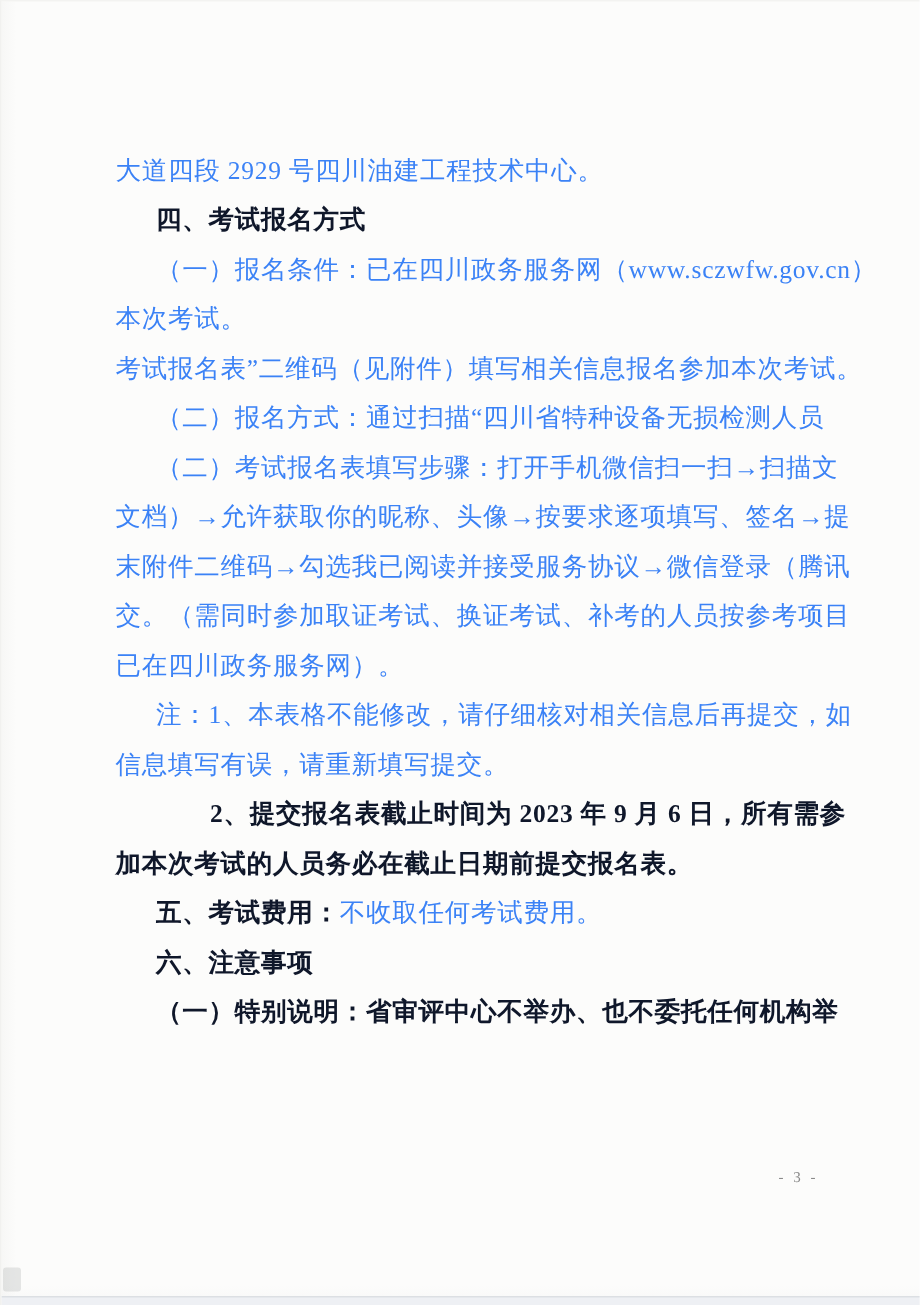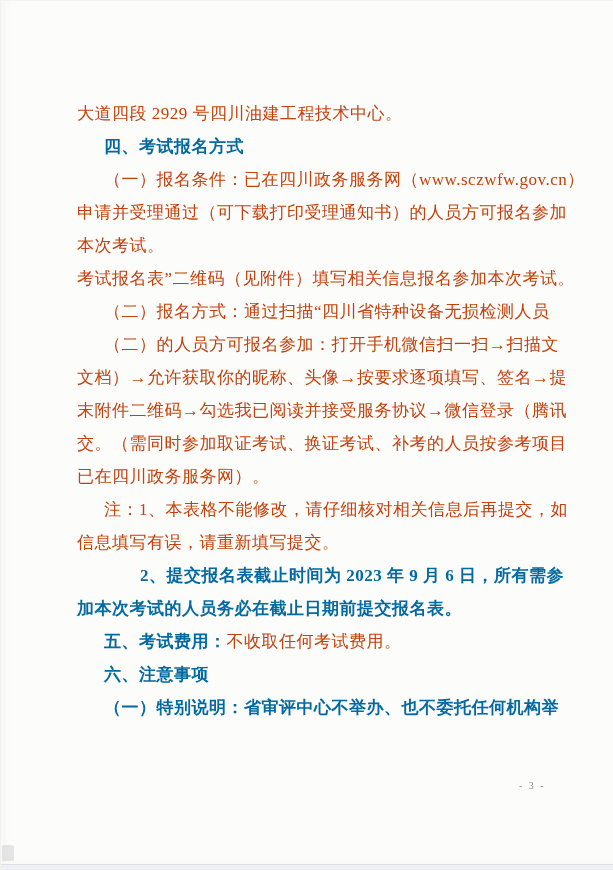--- a/index.html
+++ b/index.html
@@ -37,22 +37,22 @@
     font-size: 17px;
     line-height: 33px;
     height: 33px;
     white-space: nowrap;
     letter-spacing: 0.5px;
     color: #5f5f5f;
   }
   .indent-0 { text-indent: 0; }
   .indent-1 { text-indent: 27px; }
   .indent-2 { text-indent: 63px; }
-  .run-reg { color: #c2410c; font-weight: normal; }
-  .run-bold { color: #0369a1; font-weight: bold; }
+  .run-reg { color: #3b82f6; font-weight: normal; }
+  .run-bold { color: #0f172a; font-weight: bold; }
   .page-number {
     position: absolute;
     left: 518px;
     top: 779px;
     font-size: 10px;
     letter-spacing: 2px;
     color: #8a8a8a;
     font-family: "Liberation Serif", "DejaVu Serif", serif;
   }
   .bottom-strip {
@@ -75,25 +75,24 @@
   }
 </style>
 </head>
 <body>
 
 <div class="canvas">
   <div class="page-body" id="doc-body">
       <div class="line indent-0"><span class="run-reg">大道四段 2929 号四川油建工程技术中心。</span></div>
       <div class="line indent-1"><span class="run-bold">四、考试报名方式</span></div>
       <div class="line indent-1"><span class="run-reg">（一）报名条件：已在四川政务服务网（www.sczwfw.gov.cn）</span></div>
-      <div class="line indent-0"><span class="run-reg">申请并受理通过（可下载打印受理通知书）的人员方可报名参加</span></div>
       <div class="line indent-0"><span class="run-reg">本次考试。</span></div>
       <div class="line indent-0"><span class="run-reg">考试报名表”二维码（见附件）填写相关信息报名参加本次考试。</span></div>
       <div class="line indent-1"><span class="run-reg">（二）报名方式：通过扫描“四川省特种设备无损检测人员</span></div>
-      <div class="line indent-1"><span class="run-reg">（二）的人员方可报名参加：打开手机微信扫一扫→扫描文</span></div>
+      <div class="line indent-1"><span class="run-reg">（二）考试报名表填写步骤：打开手机微信扫一扫→扫描文</span></div>
       <div class="line indent-0"><span class="run-reg">文档）→允许获取你的昵称、头像→按要求逐项填写、签名→提</span></div>
       <div class="line indent-0"><span class="run-reg">末附件二维码→勾选我已阅读并接受服务协议→微信登录（腾讯</span></div>
       <div class="line indent-0"><span class="run-reg">交。（需同时参加取证考试、换证考试、补考的人员按参考项目</span></div>
       <div class="line indent-0"><span class="run-reg">已在四川政务服务网）。</span></div>
       <div class="line indent-1"><span class="run-reg">注：1、本表格不能修改，请仔细核对相关信息后再提交，如</span></div>
       <div class="line indent-0"><span class="run-reg">信息填写有误，请重新填写提交。</span></div>
       <div class="line indent-2"><span class="run-bold">2、提交报名表截止时间为 2023 年 9 月 6 日，所有需参</span></div>
       <div class="line indent-0"><span class="run-bold">加本次考试的人员务必在截止日期前提交报名表。</span></div>
       <div class="line indent-1"><span class="run-bold">五、考试费用：</span><span class="run-reg">不收取任何考试费用。</span></div>
       <div class="line indent-1"><span class="run-bold">六、注意事项</span></div>

